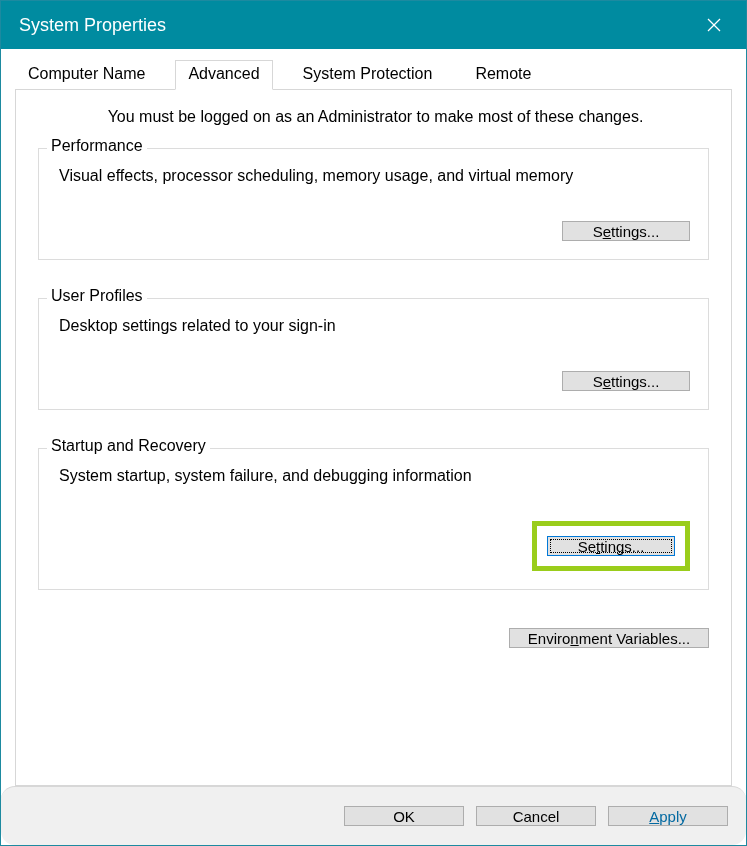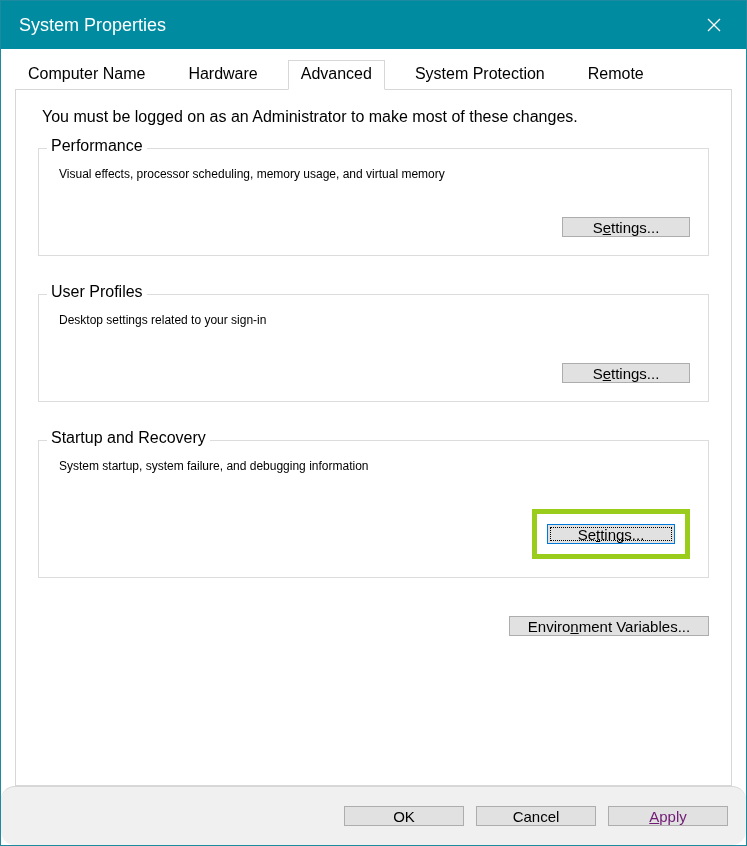--- a/index.html
+++ b/index.html
@@ -75,57 +75,58 @@
     margin: 0 14px 0 14px;
     border: 1px solid #d7d7d7;
     padding: 18px 22px 30px 22px;
     position: relative;
     flex: 1;
   }
 
   .intro {
     font-size: 16px;
     margin: 0 0 22px 4px;
+    text-align: center;
   }
 
   .group {
     border: 1px solid #dcdcdc;
     margin: 0 0 38px 0;
     padding: 18px 18px 18px 18px;
     position: relative;
   }
   .group-label {
     position: absolute;
     top: -12px;
     left: 8px;
     background: #fff;
     padding: 0 4px;
     font-size: 16px;
   }
   .group-desc {
-    font-size: 12px;
+    font-size: 16px;
     margin: 0 0 36px 2px;
   }
   .group .row-right {
     display: flex;
     justify-content: flex-end;
   }
 
   .btn {
     min-width: 128px;
     height: 20px;
     background: #e1e1e1;
     border: 1px solid #adadad;
     font-family: inherit;
     font-size: 15px;
     padding: 0 14px;
     cursor: default;
   }
   .btn:disabled {
-    color: #701a75;
+    color: #0369a1;
   }
   .btn.focus {
     border: 1px solid #0078d7;
     outline: 1px dotted #000;
     outline-offset: -4px;
   }
   .highlight-wrap {
     border: 5px solid #9acd1b;
     padding: 10px 10px;
     display: inline-block;
@@ -166,21 +167,20 @@
         <line x1="1" y1="1" x2="13" y2="13" stroke-width="1.2"></line>
         <line x1="13" y1="1" x2="1" y2="13" stroke-width="1.2"></line>
       </svg>
     </div>
   </div>
 
   <div class="client">
 
     <div class="tabstrip">
       <div class="tab">Computer Name</div>
-      <div class="tab">Hardware</div>
       <div class="tab active">Advanced</div>
       <div class="tab">System Protection</div>
       <div class="tab">Remote</div>
     </div>
 
     <div class="tabpage">
 
       <div class="intro">You must be logged on as an Administrator to make most of these changes.</div>
 
       <div class="group">

